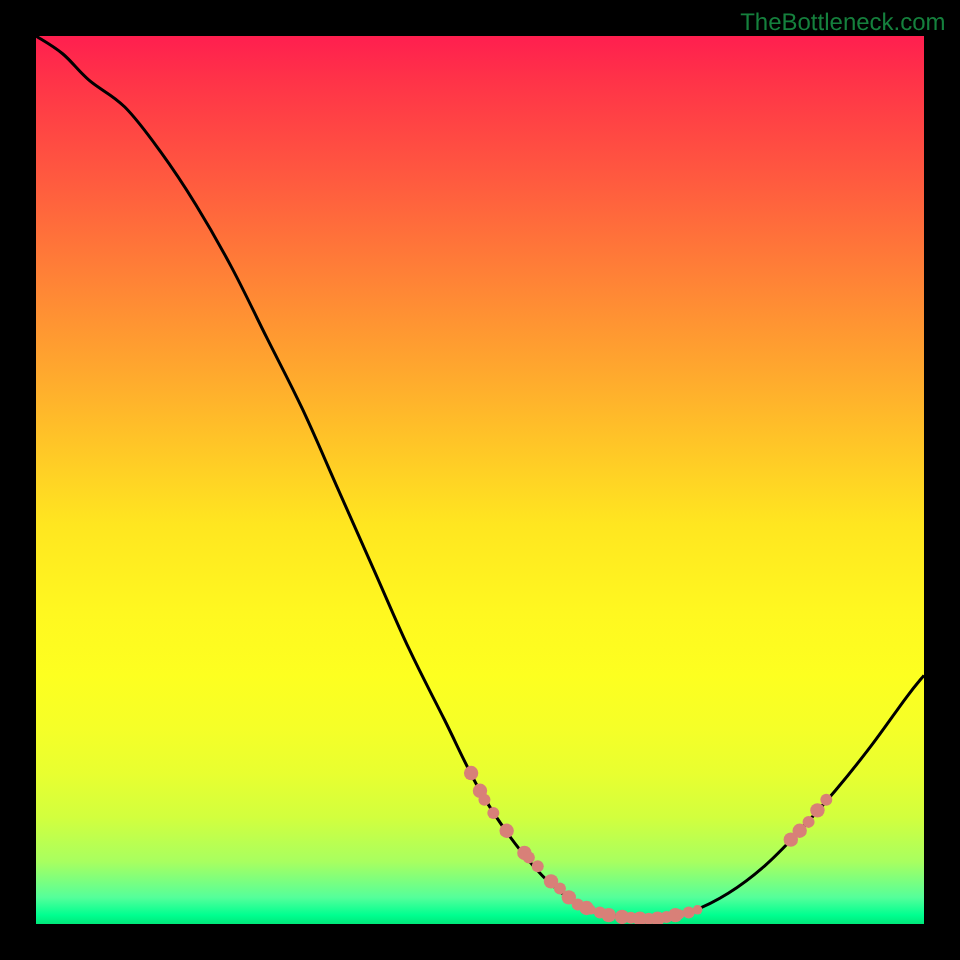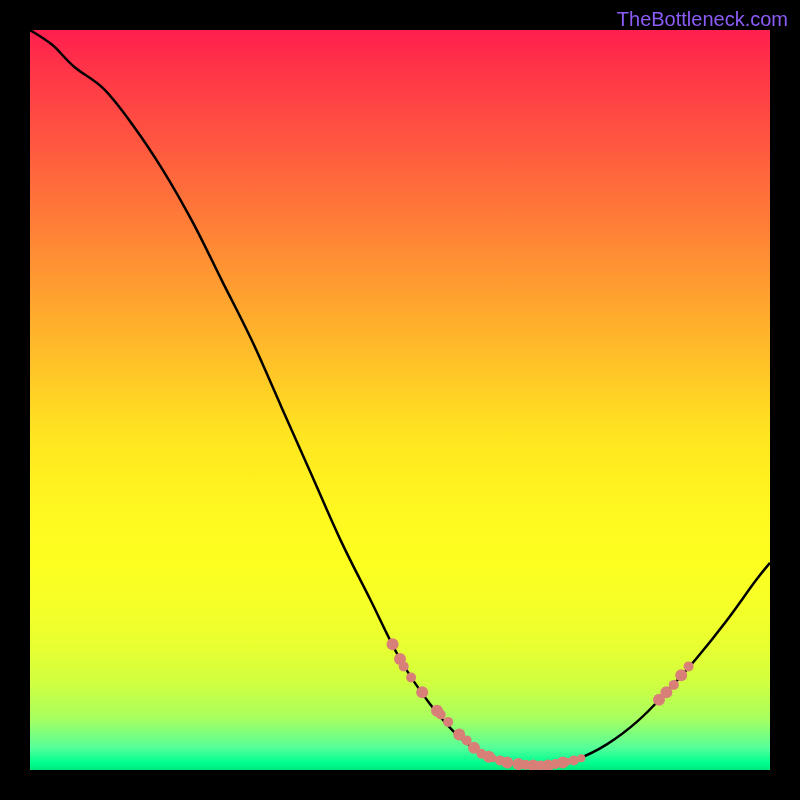--- a/index.html
+++ b/index.html
@@ -11,21 +11,21 @@
     width: 800px;
     height: 800px;
     background: #000000;
     position: relative;
     font-family: Arial, sans-serif;
   }
   .watermark {
     position: absolute;
     top: 8px;
     right: 12px;
-    color: #8b5cf6;
+    color: #15803d;
     font-size: 20px;
     font-weight: normal;
     z-index: 10;
   }
   .plot-area {
     position: absolute;
     top: 30px;
     left: 30px;
     width: 740px;
     height: 740px;

